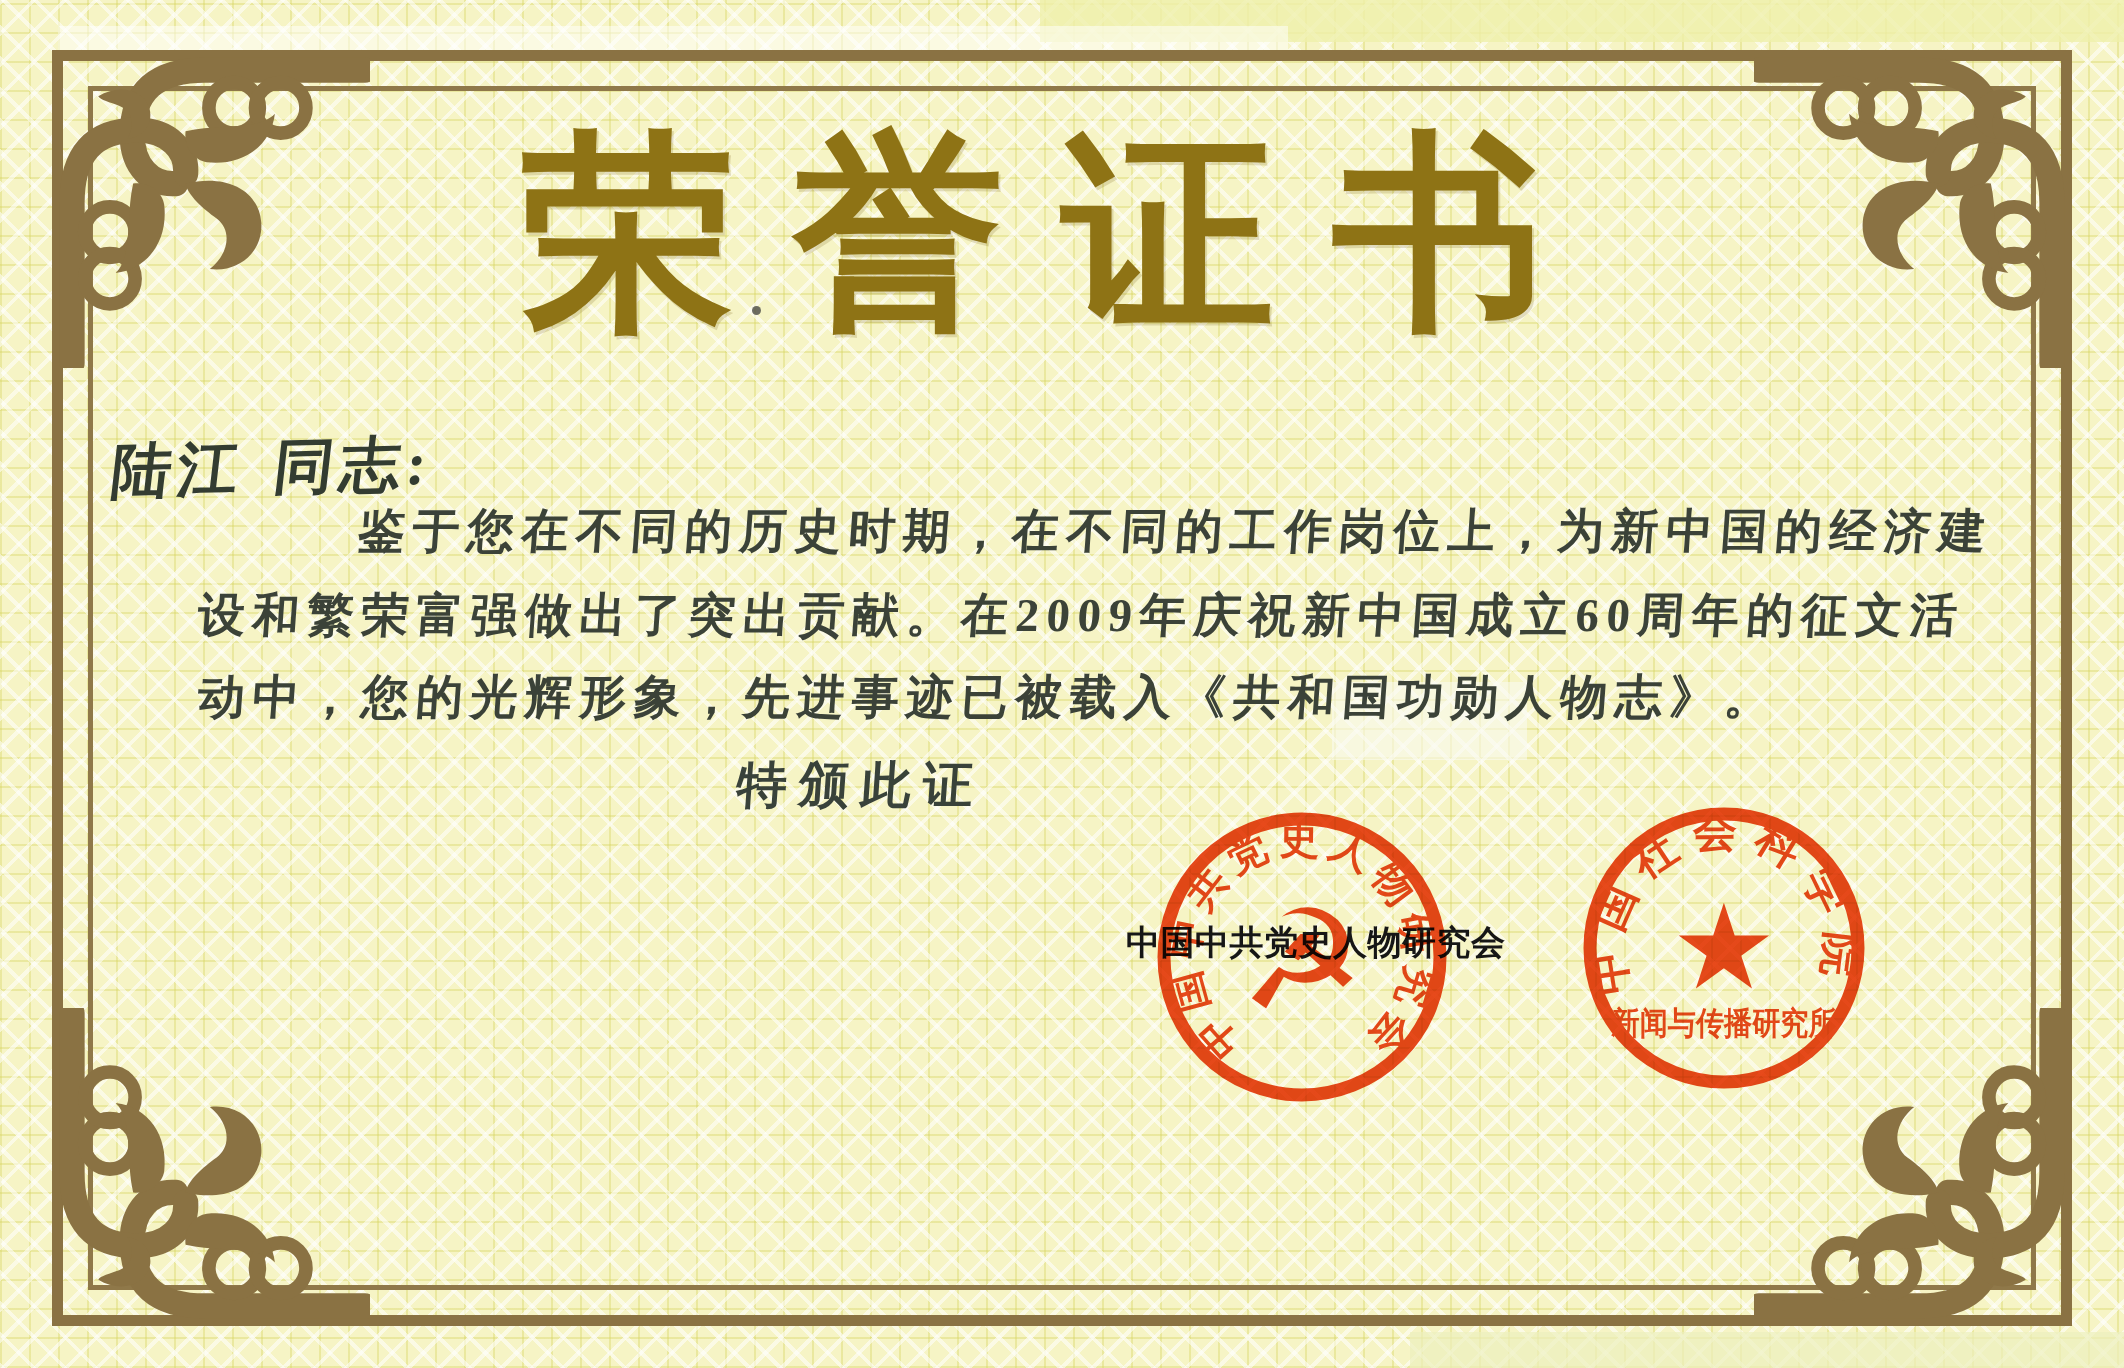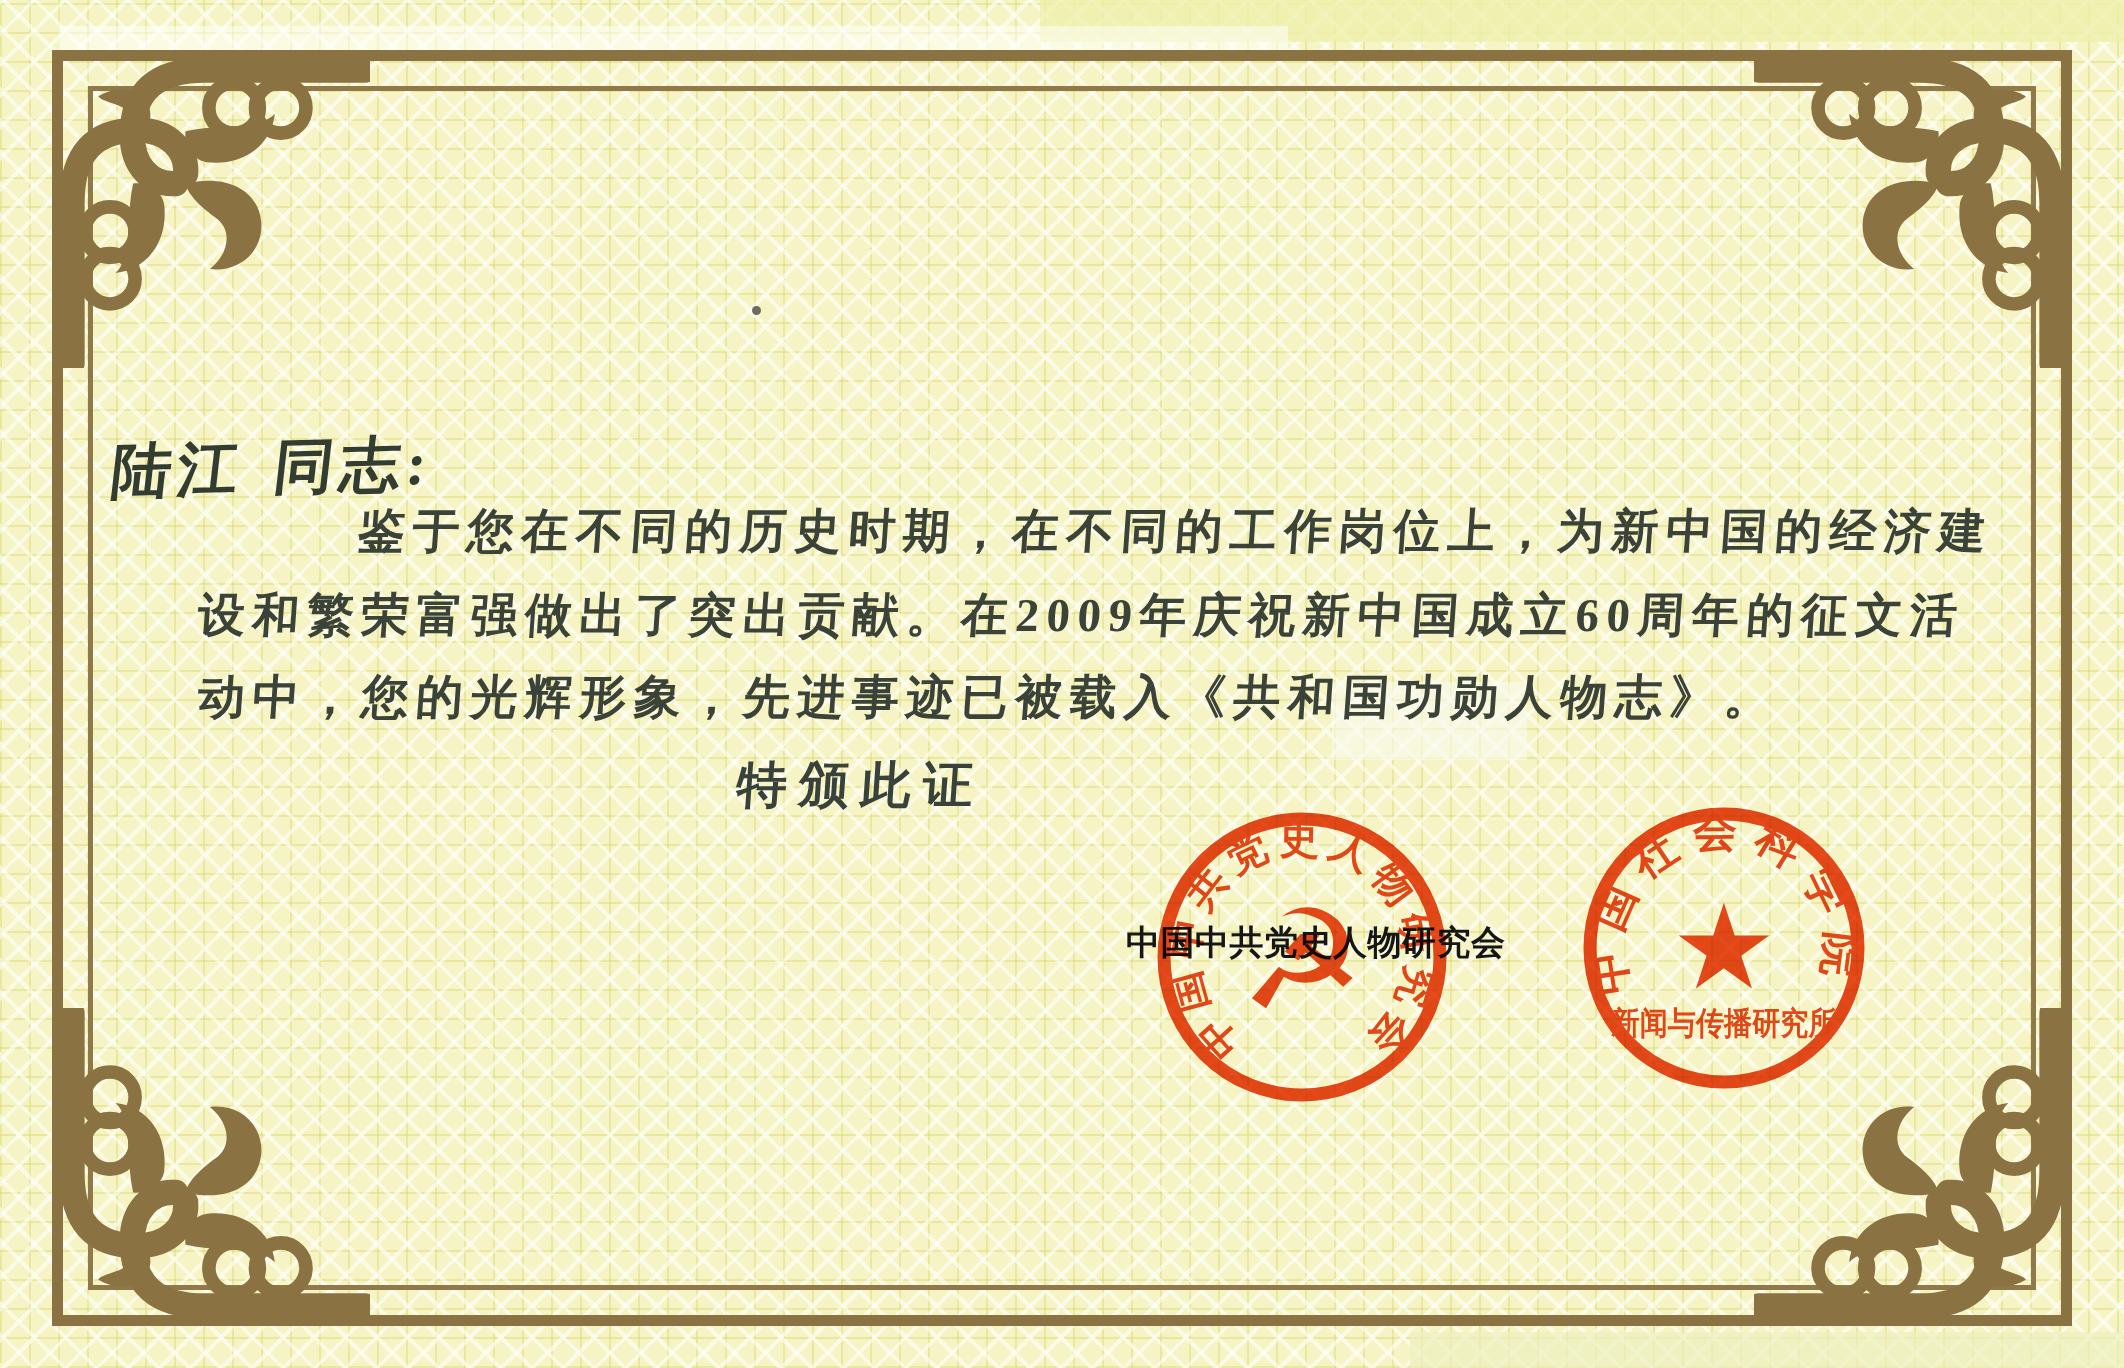--- a/index.html
+++ b/index.html
@@ -103,20 +103,21 @@
   <svg class="abs corner tr" viewBox="0 0 340 340">
       <use href="#corner-orn"></use>
     </svg>
   <svg class="abs corner bl" viewBox="0 0 340 340">
       <use href="#corner-orn"></use>
     </svg>
   <svg class="abs corner br" viewBox="0 0 340 340">
       <use href="#corner-orn"></use>
     </svg>
 
+  <div class="abs title">荣誉证书</div>
 
   <div class="abs recipient">
     <span>陆江</span><span class="salutation">同志:</span>
   </div>
 
   <div class="abs bodyline line1">鉴于您在不同的历史时期，在不同的工作岗位上，为新中国的经济建</div>
   <div class="abs bodyline line2">设和繁荣富强做出了突出贡献。在2009年庆祝新中国成立60周年的征文活</div>
   <div class="abs bodyline line3">动中，您的光辉形象，先进事迹已被载入《共和国功勋人物志》。</div>
 
   <div class="abs closing">特颁此证</div>

